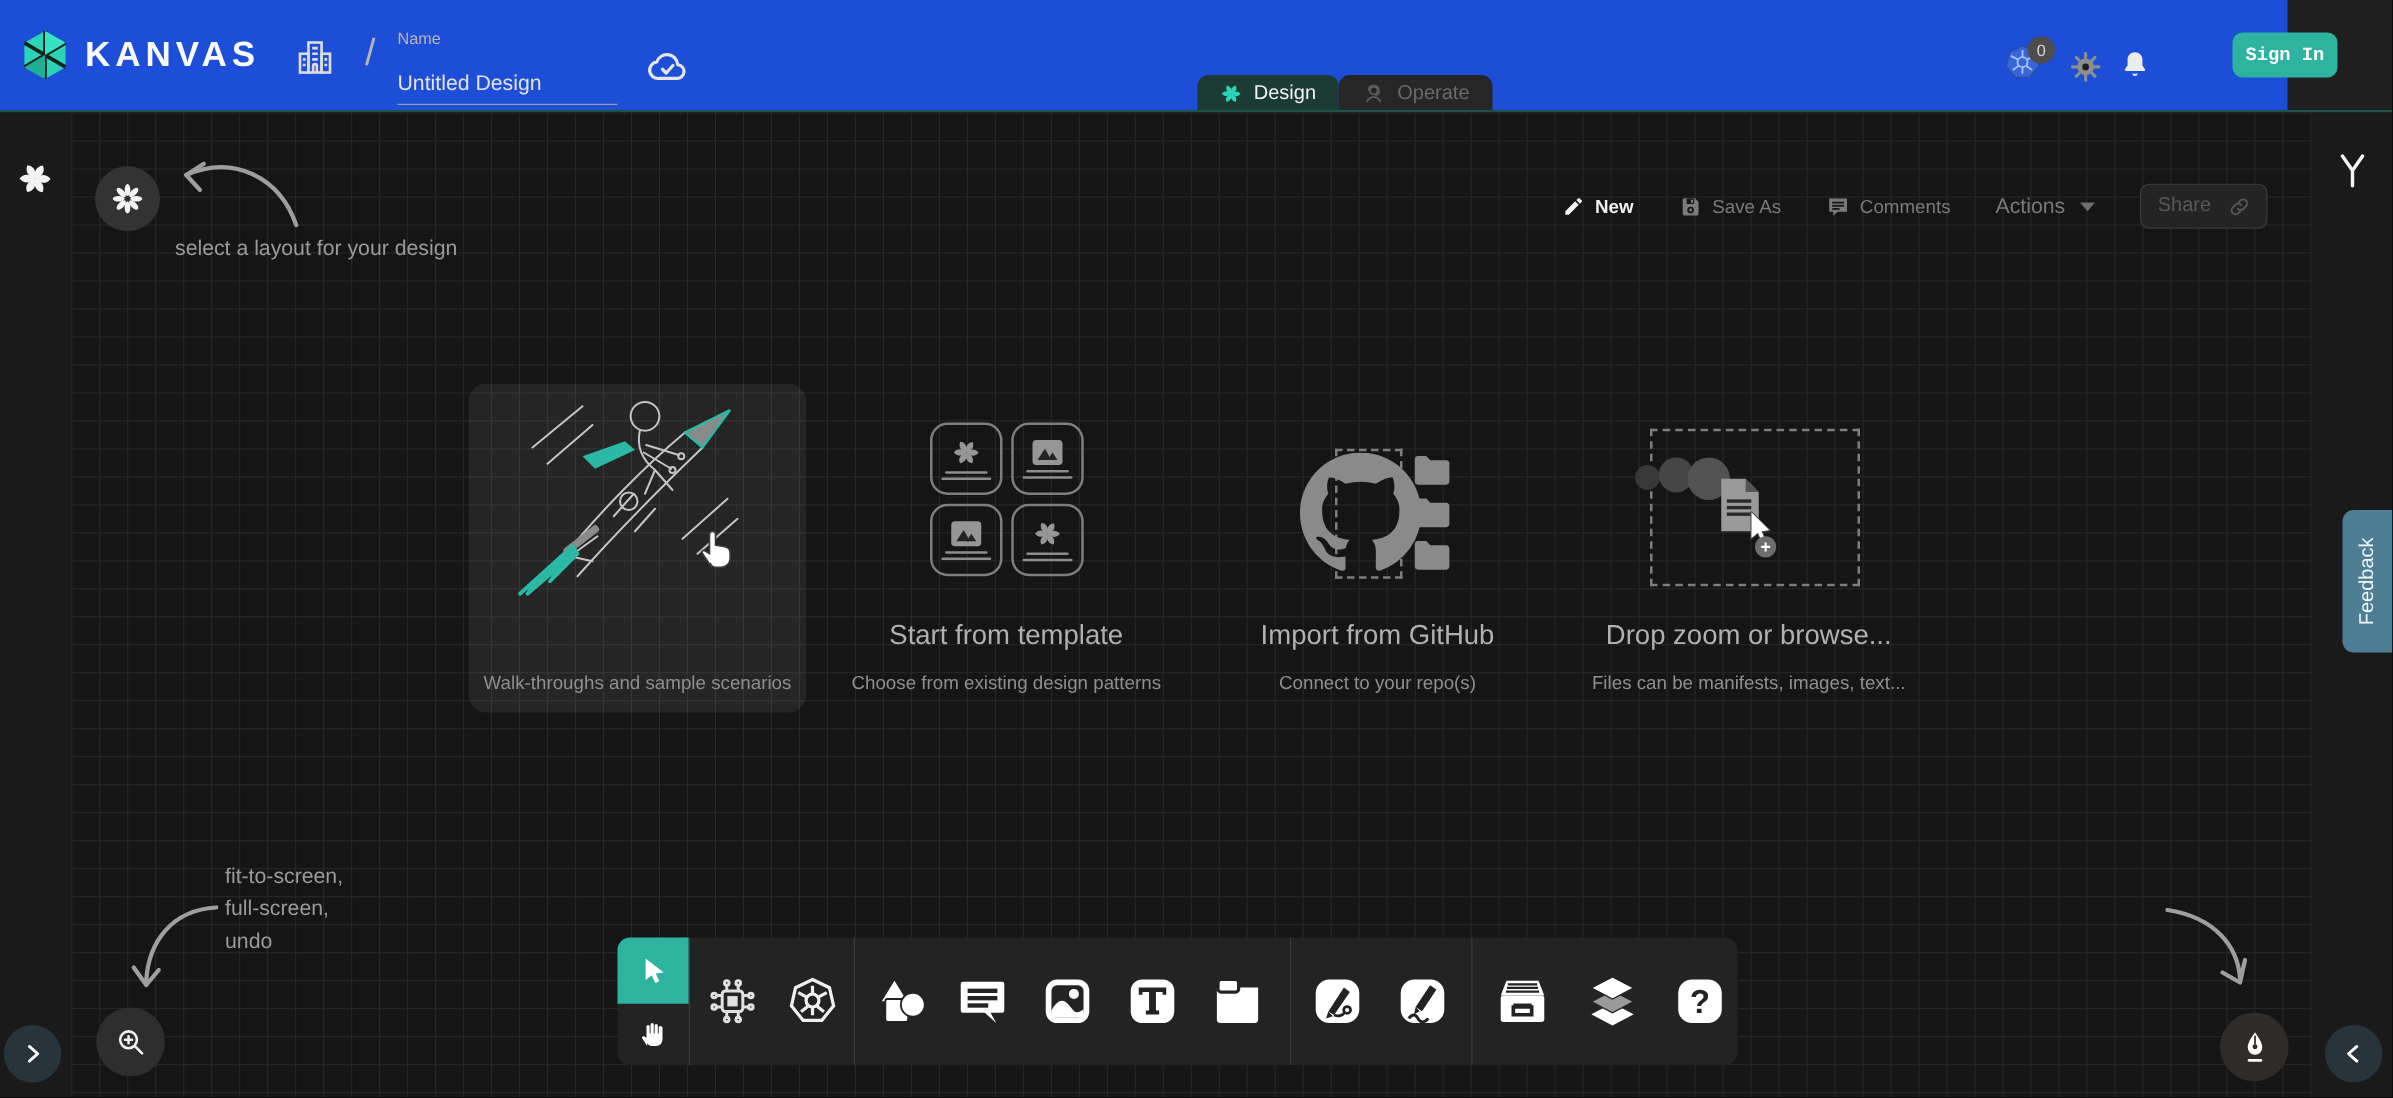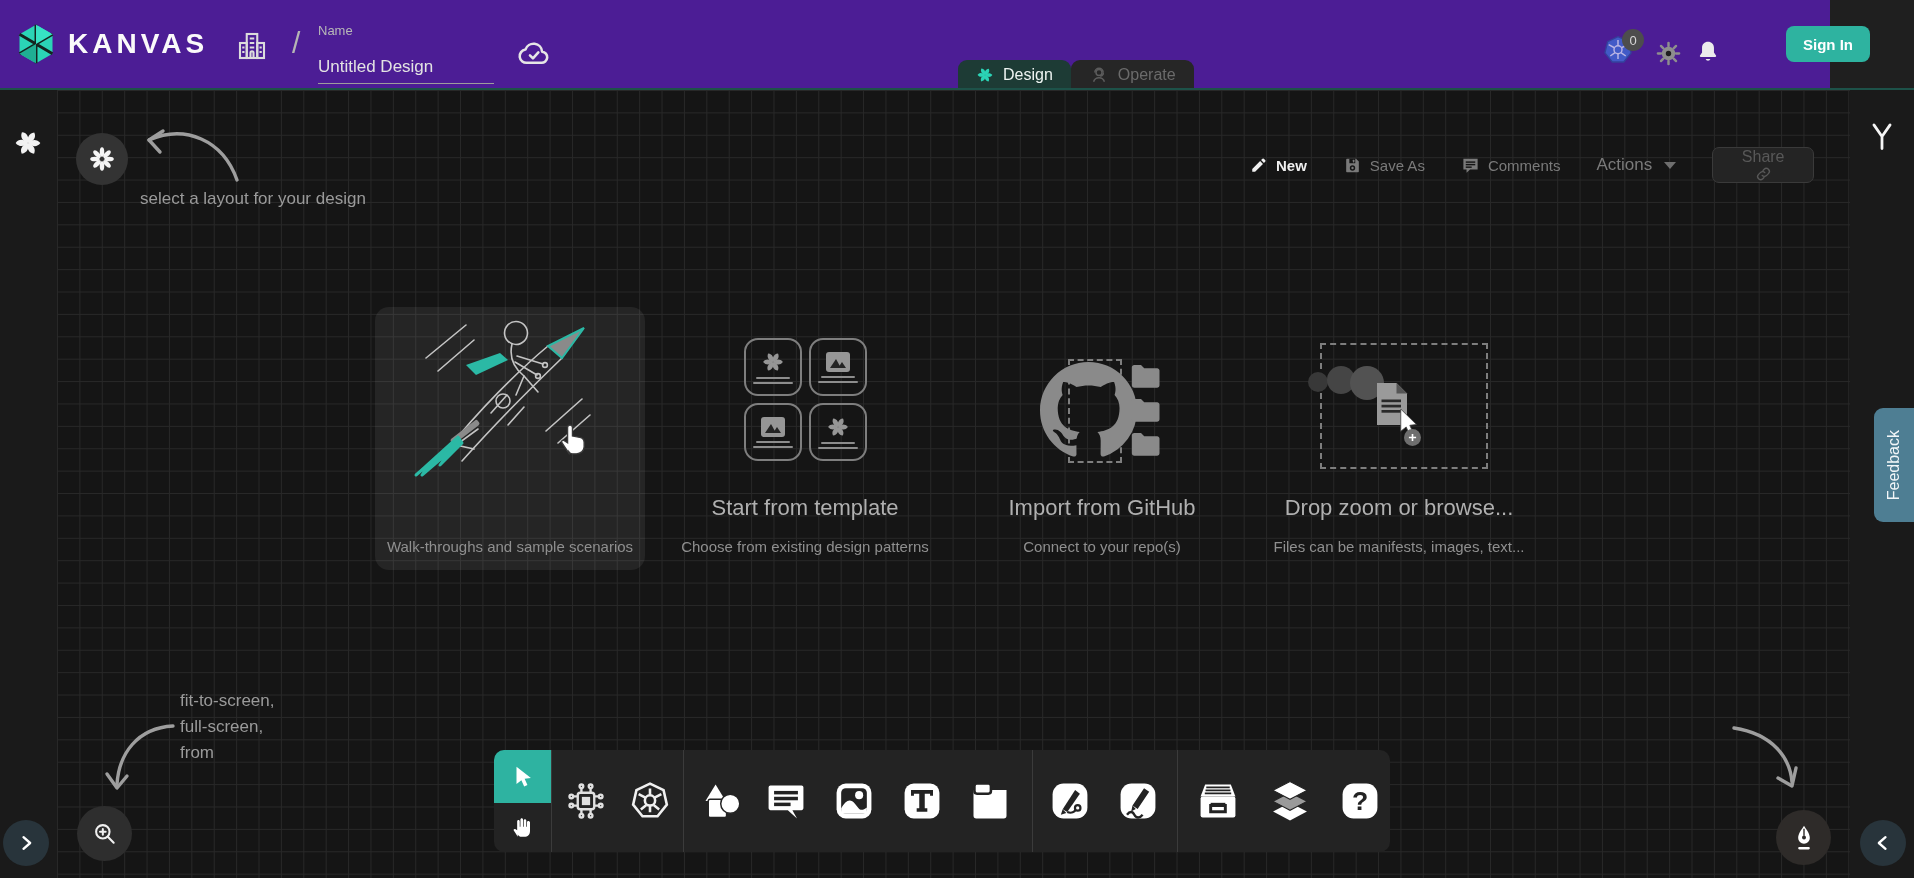--- a/index.html
+++ b/index.html
@@ -1,21 +1,21 @@
 <!DOCTYPE html>
 <html><head>
 <meta charset="utf-8">
 <style>
   * { margin:0; padding:0; box-sizing:border-box; }
   html,body { background:#000; }
   .app{ position:relative; width:1914px; height:878px; background:#1f1f1f;
         font-family:"Liberation Sans", sans-serif; overflow:hidden; color:#ddd; }
 
   
-  .header{ position:absolute; left:0; top:0; width:1830px; height:88px; background:#4c1d95; }
+  .header{ position:absolute; left:0; top:0; width:1830px; height:88px; background:#1d4ed8; }
   .brand{ position:absolute; left:14px; top:22px; display:flex; align-items:center; gap:10px; }
   .brand-name{ font-size:28px; font-weight:bold; letter-spacing:4px; color:#fafafa; }
   .org-icon{ position:absolute; left:234px; top:28px; }
   .slash{ position:absolute; left:292px; top:26px; font-size:30px; font-weight:300; color:#b5b5b5; }
   .name-field{ position:absolute; left:318px; top:23px; }
   .name-label{ font-size:13px; color:#b8b8b8; display:block; margin-bottom:19px; }
   .name-input{ width:176px; background:transparent; border:none; outline:none;
                border-bottom:1px solid #9d9d9d; color:#e3e3e3; font-size:17px; padding-bottom:6px;
                font-family:"Liberation Sans", sans-serif; }
   .cloud-icon{ position:absolute; left:516px; top:38px; }
@@ -25,21 +25,21 @@
         border-radius:9px 9px 0 0; cursor:pointer; }
   .tab-design{ background:#1d3b35; color:#eef4f2; }
   .tab-operate{ background:#262626; color:#6b6b6b; }
   .k8s-wrap{ position:absolute; left:1602px; top:34px; width:34px; height:32px; }
   .k8s-badge{ position:absolute; left:1622px; top:29px; width:22px; height:22px; border-radius:50%;
               background:#4d4d4d; color:#d8d8d8; font-size:13px; display:flex; align-items:center; justify-content:center; }
   .gear-btn{ position:absolute; left:1655px; top:40px; }
   .bell-btn{ position:absolute; left:1695px; top:39px; }
   .signin-btn{ position:absolute; left:1786px; top:26px; width:84px; height:36px; background:#2eb3a0;
                border:none; border-radius:8px; color:#fff; font-weight:bold; font-size:15px;
-               font-family:Liberation Sans, sans-serif; cursor:pointer; }
+               font-family:Liberation Mono, monospace; cursor:pointer; }
 
   
   .teal-rule{ position:absolute; left:0; top:88px; width:1914px; height:2px; background:#1d5249; }
   .sidebar-left{ position:absolute; left:0; top:90px; width:57px; height:788px; background:#1a1a1a; }
   .sidebar-right{ position:absolute; left:1850px; top:90px; width:64px; height:788px; background:#1a1a1a; }
   .canvas{ position:absolute; left:57px; top:90px; width:1793px; height:788px; background-color:#151515;
            background-image:linear-gradient(to right,#282828 1px,transparent 1px),
                             linear-gradient(to bottom,#282828 1px,transparent 1px);
            background-size:22.4px 22.4px; }
 
@@ -64,22 +64,22 @@
   .hint-br{ left:1530px; top:692px; width:190px; text-align:right; }
   .hint-arrow{ position:absolute; }
 
   
   .ctb{ position:absolute; left:1250px; top:147px; height:36px; display:flex; align-items:center; gap:36px; }
   .ctb-item{ display:flex; align-items:center; gap:8px; font-size:15px; color:#7a7a7a; cursor:pointer; white-space:nowrap; }
   .ctb-new{ color:#efefef; font-weight:bold; }
   .ctb-actions{ font-size:17px; gap:12px; }
   .caret-down{ width:0; height:0; border-left:6px solid transparent; border-right:6px solid transparent; border-top:7px solid #6e6e6e; }
   .share-box{ width:102px; height:36px; border:1px solid #3a3a3a; background:#242424; border-radius:7px;
-              display:flex; align-items:center; justify-content:center; padding:0 13px;
-              color:#585858; font-size:16px; cursor:pointer;flex-direction:column; }
+              display:flex; align-items:center; justify-content:space-between; padding:0 13px;
+              color:#585858; font-size:16px; cursor:pointer; }
 
   
   .card-hl{ position:absolute; left:375px; top:307px; width:270px; height:263px;
             background:rgba(255,255,255,0.07); border-radius:14px; cursor:pointer; }
   .card-title{ position:absolute; top:495px; width:300px; text-align:center; font-size:22px; color:#b0b0b0; }
   .card-sub{ position:absolute; top:538px; width:320px; text-align:center; font-size:15px; color:#8f8f8f; }
   .illus{ position:absolute; }
   .tile-grid{ left:744px; top:338px; width:124px; display:grid; grid-template-columns:58px 58px; gap:7px; }
   .tile{ width:58px; height:58px; border:2px solid #7e7e7e; border-radius:14px;
          display:flex; flex-direction:column; align-items:center; justify-content:center; gap:3px; }
@@ -516,21 +516,21 @@
   <span class="tbi" style="left:1360px;">
     <svg width="44" height="44" viewBox="0 0 24 24">
       <rect x="2.5" y="2.5" width="19" height="19" rx="6" fill="#fff"></rect>
       <text x="12" y="17" text-anchor="middle" font-size="14.5" font-weight="bold" fill="#232323" font-family="Liberation Sans, sans-serif">?</text>
     </svg>
   </span>
 
   <div class="hint hint-bl">
     <span style="display:block">fit-to-screen,</span>
     <span style="display:block">full-screen,</span>
-    <span style="display:block">from</span>
+    <span style="display:block">undo</span>
   </div>
   <svg class="hint-arrow" style="left:95px; top:716px;" width="90" height="92">
     <path d="M78 10C42 12 24 38 22 68" fill="none" stroke="#9e9e9e" stroke-width="3.4" stroke-linecap="round"></path>
     <path d="M22 72L12 58M22 72L32 60" fill="none" stroke="#9e9e9e" stroke-width="3.4" stroke-linecap="round"></path>
   </svg>
   <div class="circle-btn zoom-btn">
     <svg width="26" height="26" viewBox="0 0 24 24" fill="none" stroke="#f0f0f0" stroke-width="1.9" stroke-linecap="round">
       <circle cx="10" cy="10" r="6.2"></circle>
         <path d="M14.6 14.6L20 20M10 7.4v5.2M7.4 10h5.2"></path>
     </svg>

